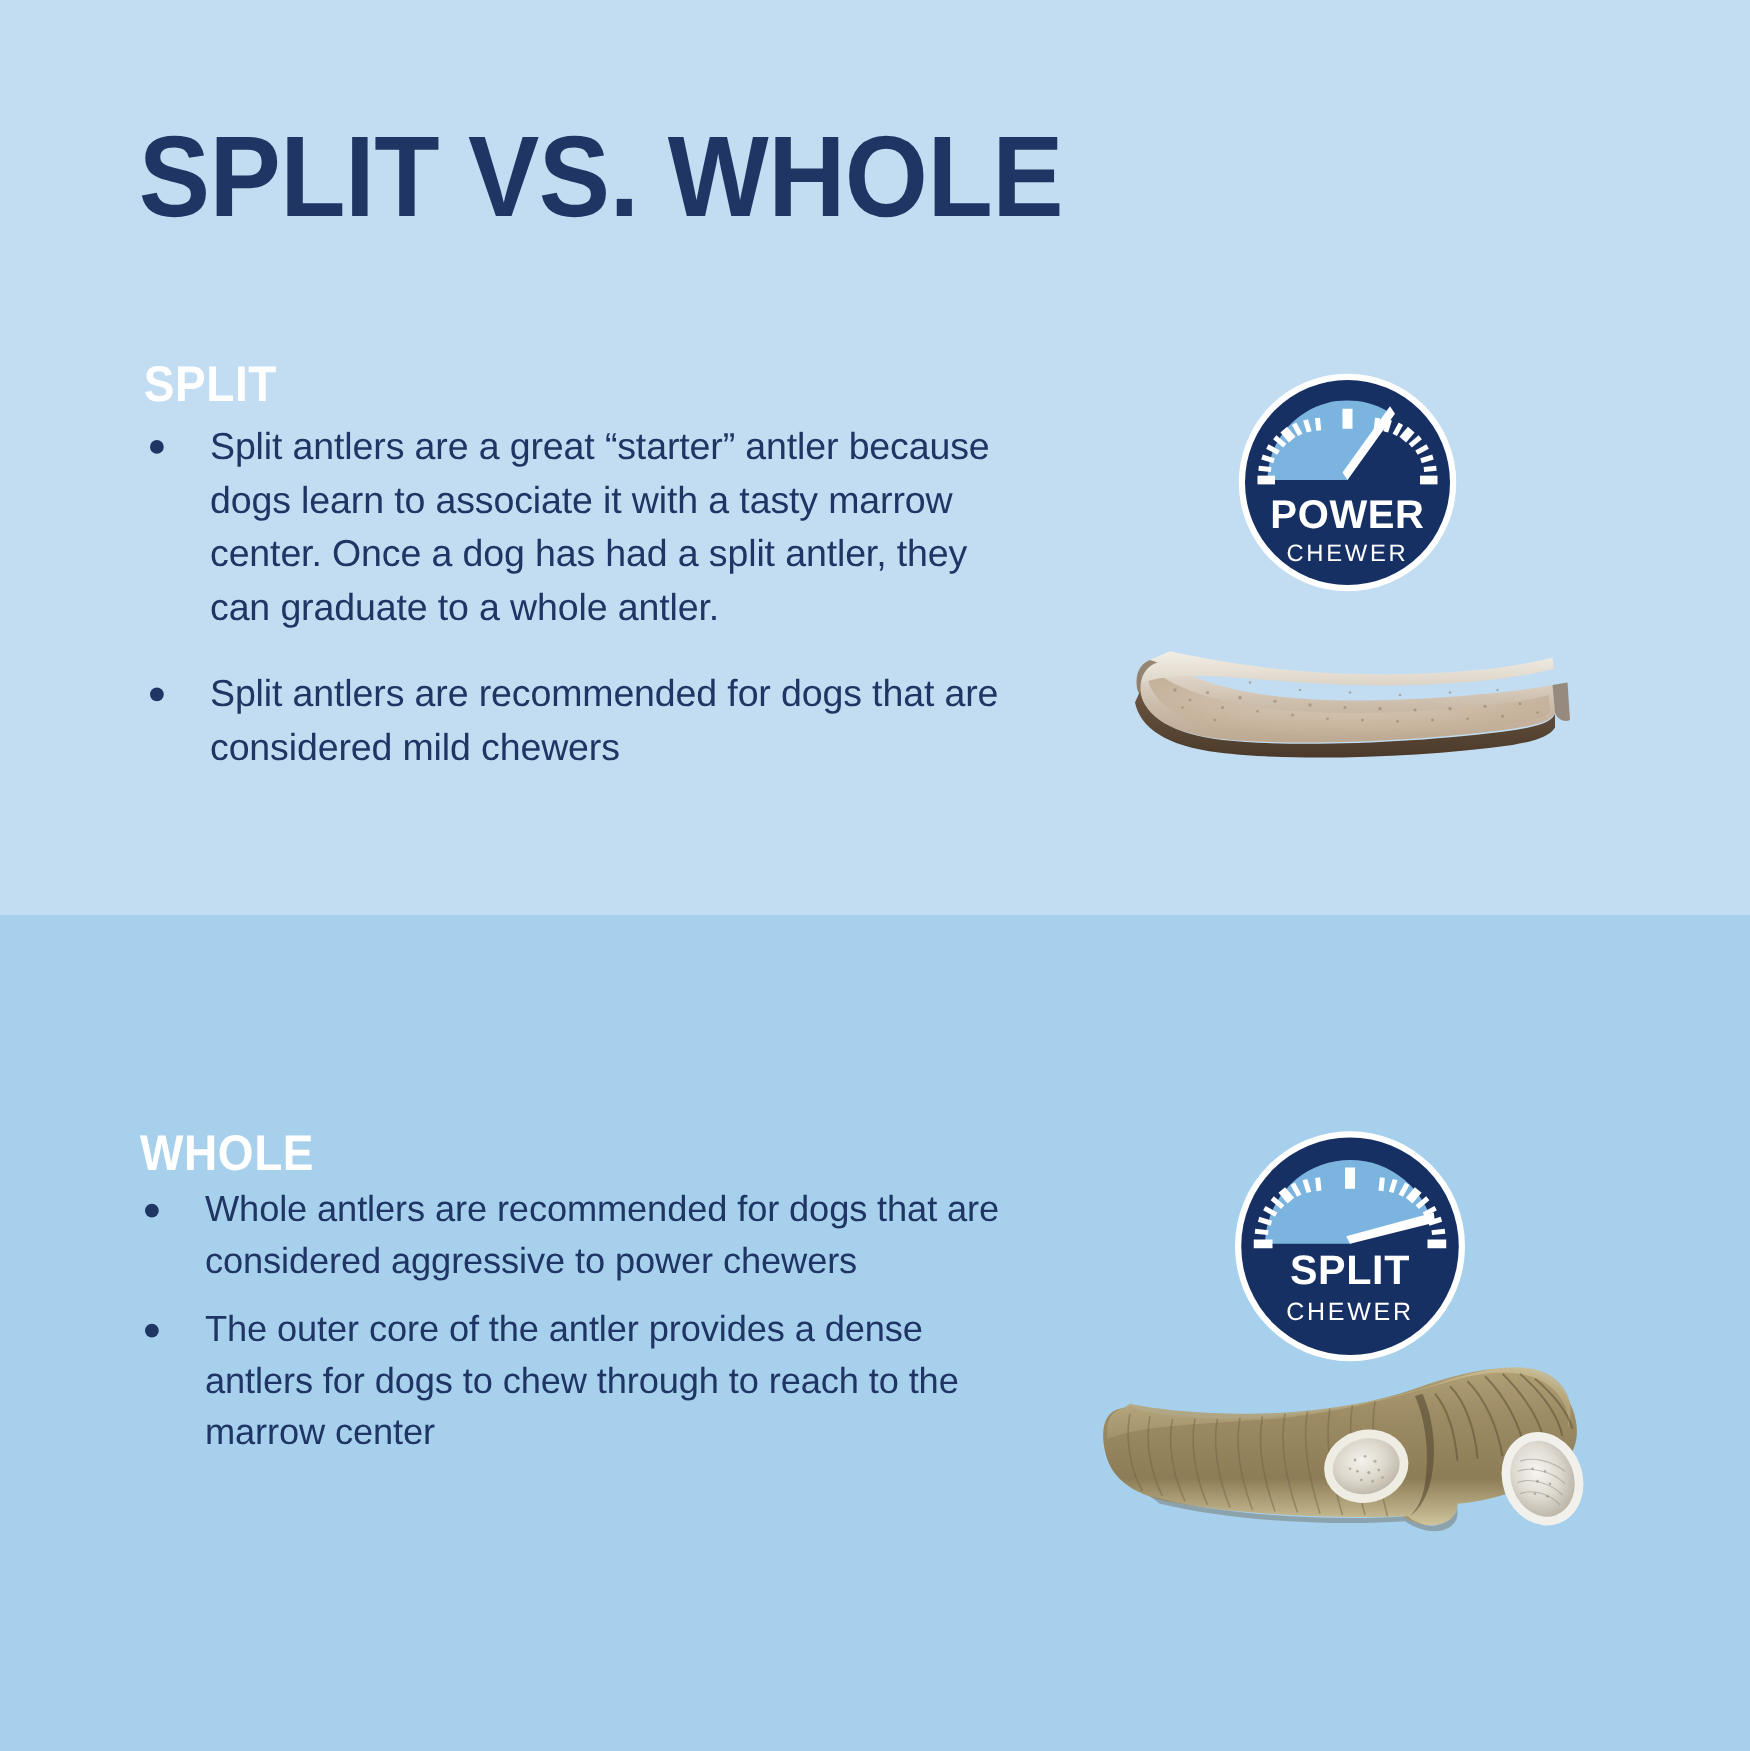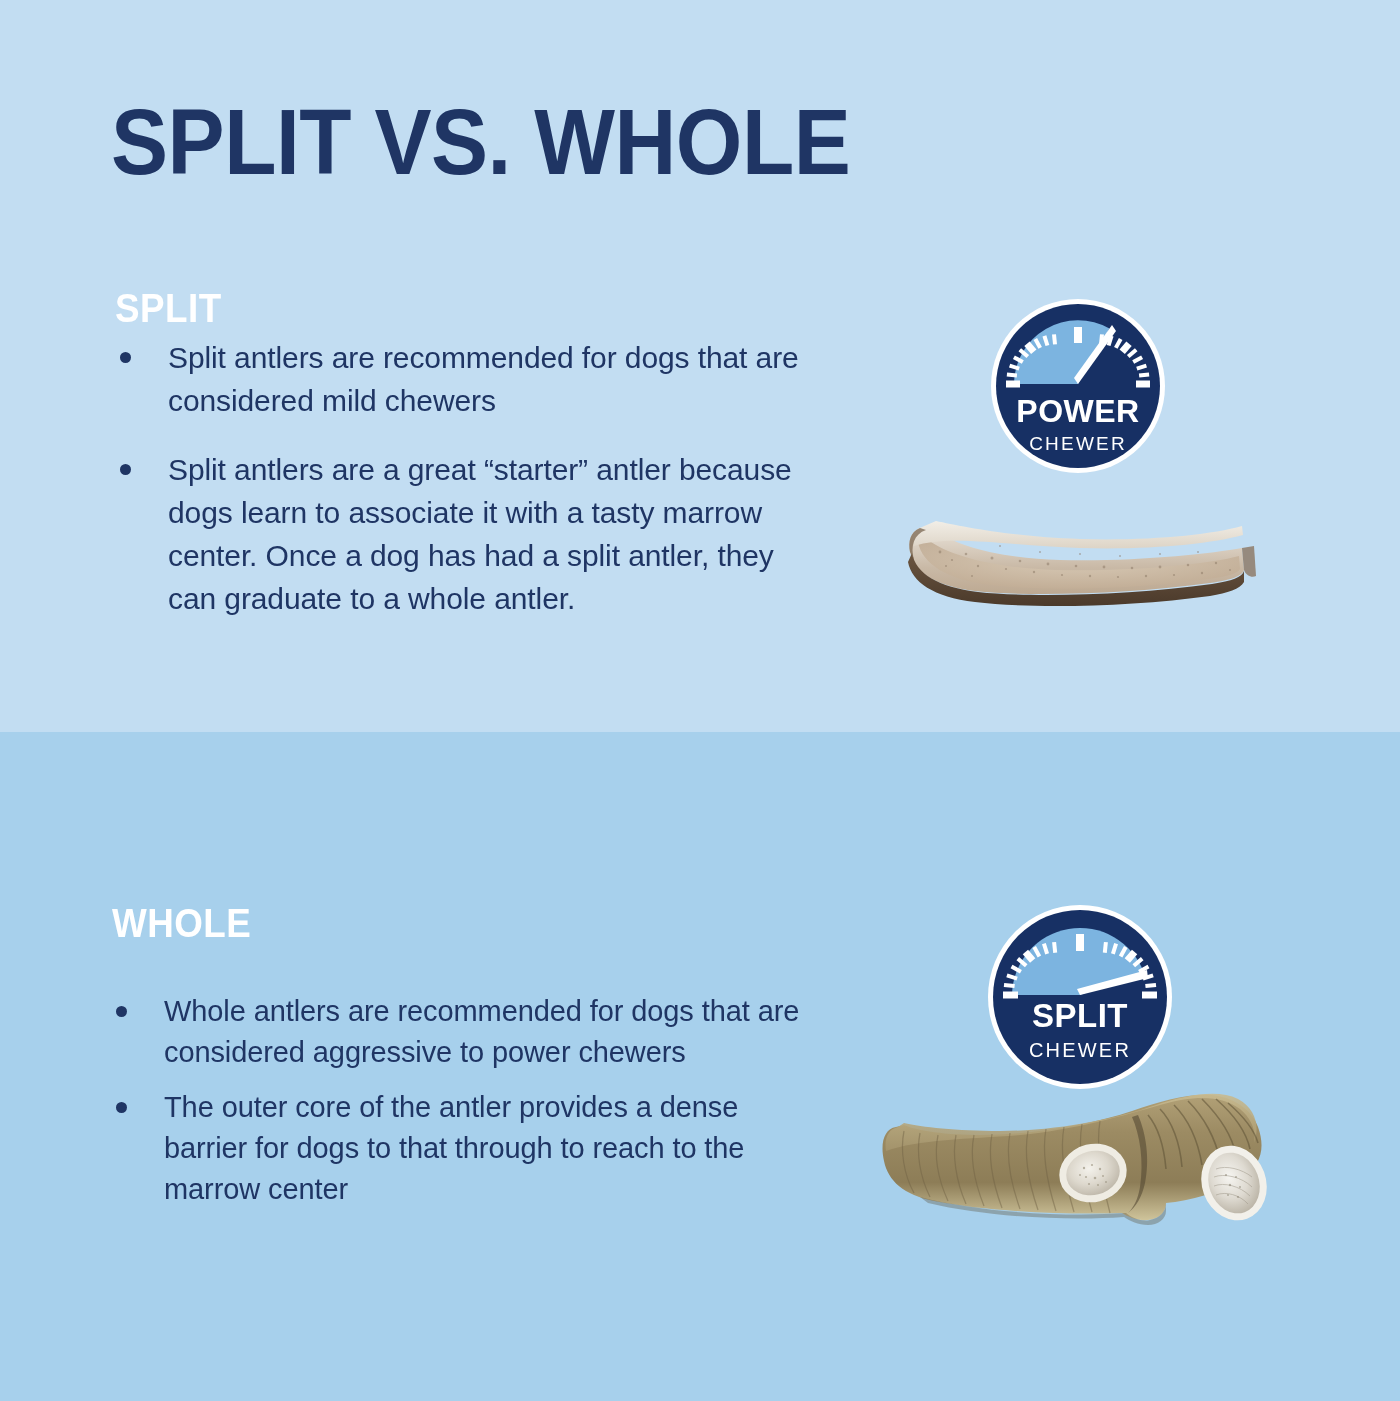--- a/index.html
+++ b/index.html
@@ -50,21 +50,21 @@
   .bullet{
     position:relative;
     padding-left:56px;
     font-size:30px;
     line-height:1.37;
     font-weight:400;
     letter-spacing:-0.1px;
   }
   .bullets.split .bullet{font-size:30px;line-height:43px;}
   .bullets.split .bullet + .bullet{margin-top:26px;}
-  .bullets.whole .bullet{font-size:29px;line-height:41px;margin-top:43px;}
+  .bullets.whole .bullet{font-size:29px;line-height:41px;}
   .bullets.whole .bullet + .bullet{margin-top:14px;}
 
   .bullet .dot{
     position:absolute;left:8px;top:0;
     width:11px;height:11px;border-radius:50%;
     background:#1f3564;
   }
   .bullets.split .bullet .dot{top:16px;}
   .bullets.whole .bullet .dot{top:15px;}
 
@@ -109,25 +109,25 @@
   <div class="band band-top"></div>
   <div class="band band-bottom"></div>
 
   <div class="title">SPLIT VS. WHOLE</div>
 
   <div class="sec-head split">SPLIT</div>
 
   <div class="bullets split">
     <div class="bullet">
       <span class="dot"></span>
-      <span class="txt">Split antlers are recommended for dogs that are considered mild chewers</span>
+      <span class="txt">Split antlers are a great “starter” antler because dogs learn to associate it with a tasty marrow center. Once a dog has had a split antler, they can graduate to a whole antler.</span>
     </div>
     <div class="bullet">
       <span class="dot"></span>
-      <span class="txt">Split antlers are a great “starter” antler because dogs learn to associate it with a tasty marrow center. Once a dog has had a split antler, they can graduate to a whole antler.</span>
+      <span class="txt">Split antlers are recommended for dogs that are considered mild chewers</span>
     </div>
   </div>
 
   <div class="badge hard">
     <svg viewBox="0 0 180 180">
       <circle cx="90" cy="90" r="87" fill="#ffffff"></circle>
       <circle cx="90" cy="90" r="82" fill="#173064"></circle>
 
       <path d="M 90 88 L 26 88 A 64 64 0 0 1 121.5 32.6 Z" fill="#7cb4e0"></path>
 
@@ -245,21 +245,21 @@
 
   <div class="sec-head whole">WHOLE</div>
 
   <div class="bullets whole">
     <div class="bullet">
       <span class="dot"></span>
       <span class="txt">Whole antlers are recommended for dogs that are considered aggressive to power chewers</span>
     </div>
     <div class="bullet">
       <span class="dot"></span>
-      <span class="txt">The outer core of the antler provides a dense barrier for dogs to that through to reach to the marrow center</span>
+      <span class="txt">The outer core of the antler provides a dense antlers for dogs to chew through to reach to the marrow center</span>
     </div>
   </div>
 
   <div class="badge power">
     <svg viewBox="0 0 190 190">
       <circle cx="95" cy="95" r="92" fill="#ffffff"></circle>
       <circle cx="95" cy="95" r="87" fill="#173064"></circle>
 
       <path d="M 95 93 L 27 93 A 68 68 0 0 1 158.8 70.5 Z" fill="#7cb4e0"></path>
 

